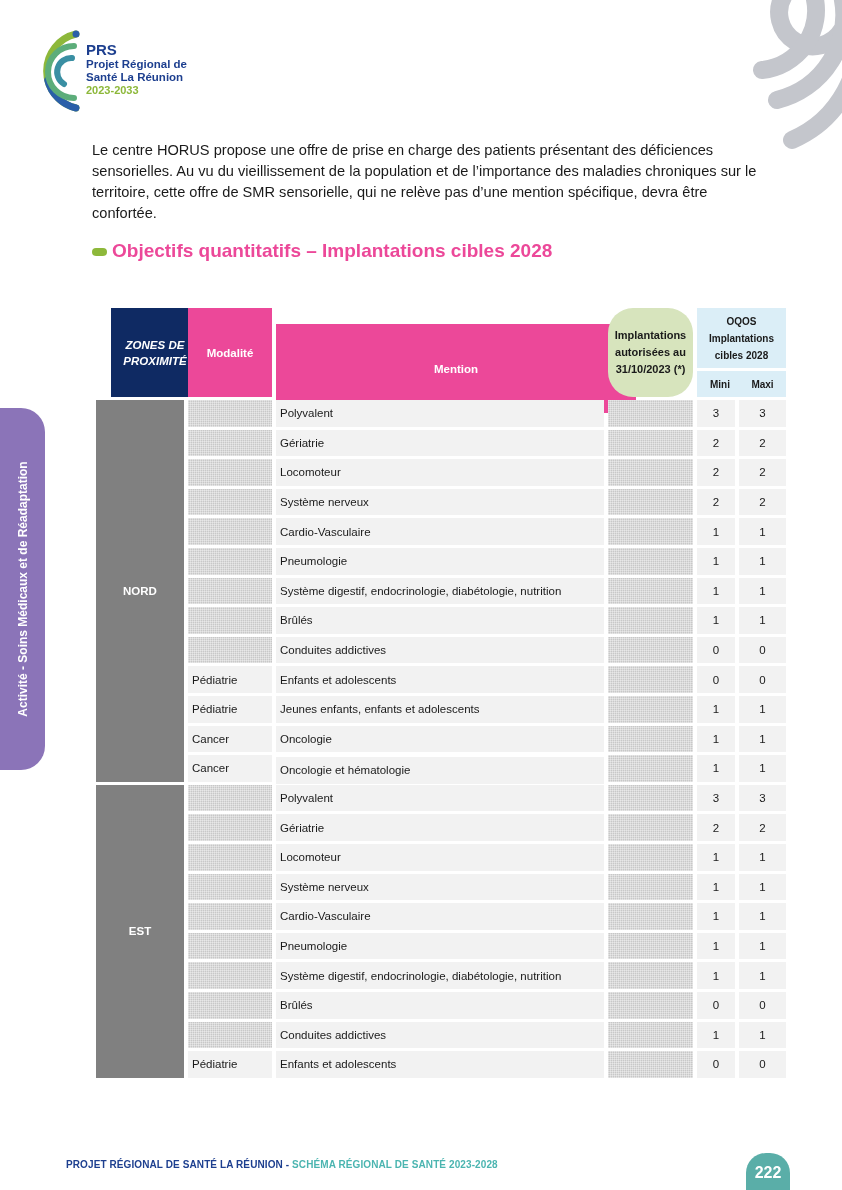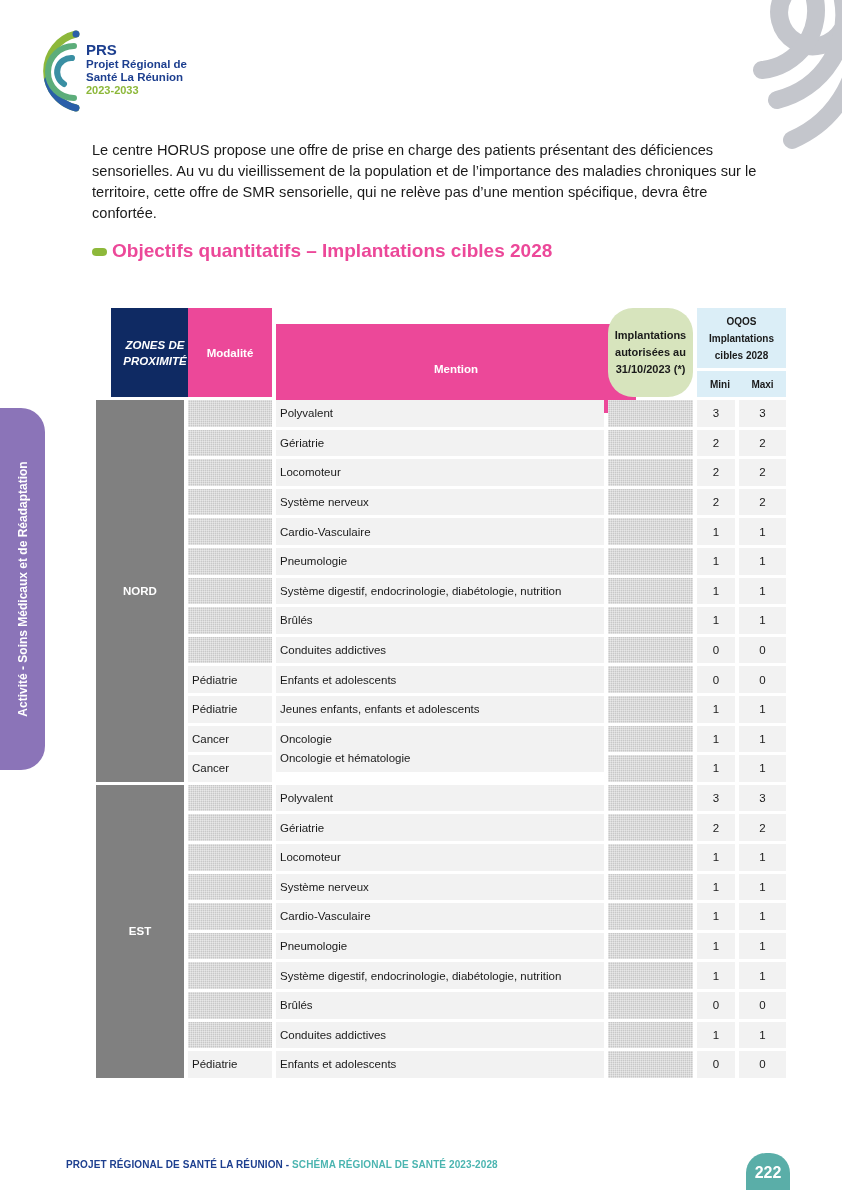--- a/index.html
+++ b/index.html
@@ -149,21 +149,21 @@
     <div class="cell plain" style="left: 180px; top: 388px; width: 328px; height: 26.6px;">Jeunes enfants, enfants et adolescents</div>
     <div class="cell hatch" style="left: 512px; top: 388px; width: 85px; height: 26.6px;"></div>
     <div class="cell num" style="left: 601px; top: 388px; width: 38px; height: 26.6px;">1</div>
     <div class="cell num" style="left: 643px; top: 388px; width: 47px; height: 26.6px;">1</div>
     <div class="cell plain" style="left: 92px; top: 417.6px; width: 84px; height: 26.6px;">Cancer</div>
     <div class="cell plain" style="left: 180px; top: 417.6px; width: 328px; height: 26.6px;">Oncologie</div>
     <div class="cell hatch" style="left: 512px; top: 417.6px; width: 85px; height: 26.6px;"></div>
     <div class="cell num" style="left: 601px; top: 417.6px; width: 38px; height: 26.6px;">1</div>
     <div class="cell num" style="left: 643px; top: 417.6px; width: 47px; height: 26.6px;">1</div>
     <div class="cell plain" style="left: 92px; top: 447.2px; width: 84px; height: 26.6px;">Cancer</div>
-    <div class="cell plain" style="left: 180px; top: 437px; width: 328px; height: 26.6px;">Oncologie et hématologie</div>
+    <div class="cell plain" style="left: 180px; top: 449px; width: 328px; height: 26.6px;">Oncologie et hématologie</div>
     <div class="cell hatch" style="left: 512px; top: 447.2px; width: 85px; height: 26.6px;"></div>
     <div class="cell num" style="left: 601px; top: 447.2px; width: 38px; height: 26.6px;">1</div>
     <div class="cell num" style="left: 643px; top: 447.2px; width: 47px; height: 26.6px;">1</div>
     <div class="cell zone-cell" style="left: 0px; top: 92px; width: 88px; height: 381.8px;">NORD</div>
     <div class="cell hatch" style="left: 92px; top: 476.8px; width: 84px; height: 26.6px;"></div>
     <div class="cell plain" style="left: 180px; top: 476.8px; width: 328px; height: 26.6px;">Polyvalent</div>
     <div class="cell hatch" style="left: 512px; top: 476.8px; width: 85px; height: 26.6px;"></div>
     <div class="cell num" style="left: 601px; top: 476.8px; width: 38px; height: 26.6px;">3</div>
     <div class="cell num" style="left: 643px; top: 476.8px; width: 47px; height: 26.6px;">3</div>
     <div class="cell hatch" style="left: 92px; top: 506.4px; width: 84px; height: 26.6px;"></div>

